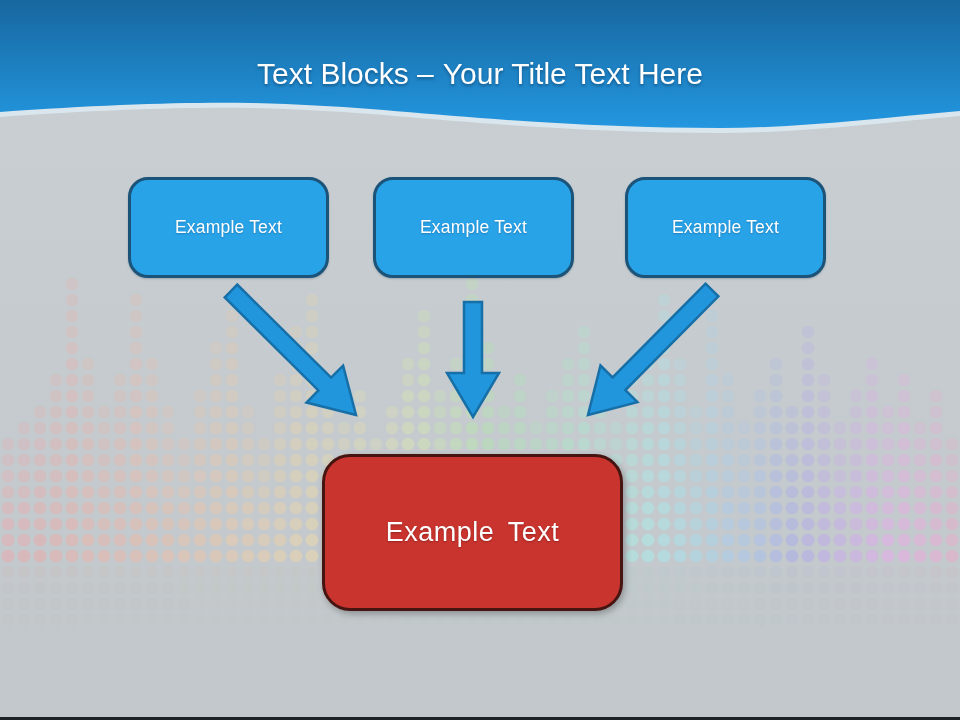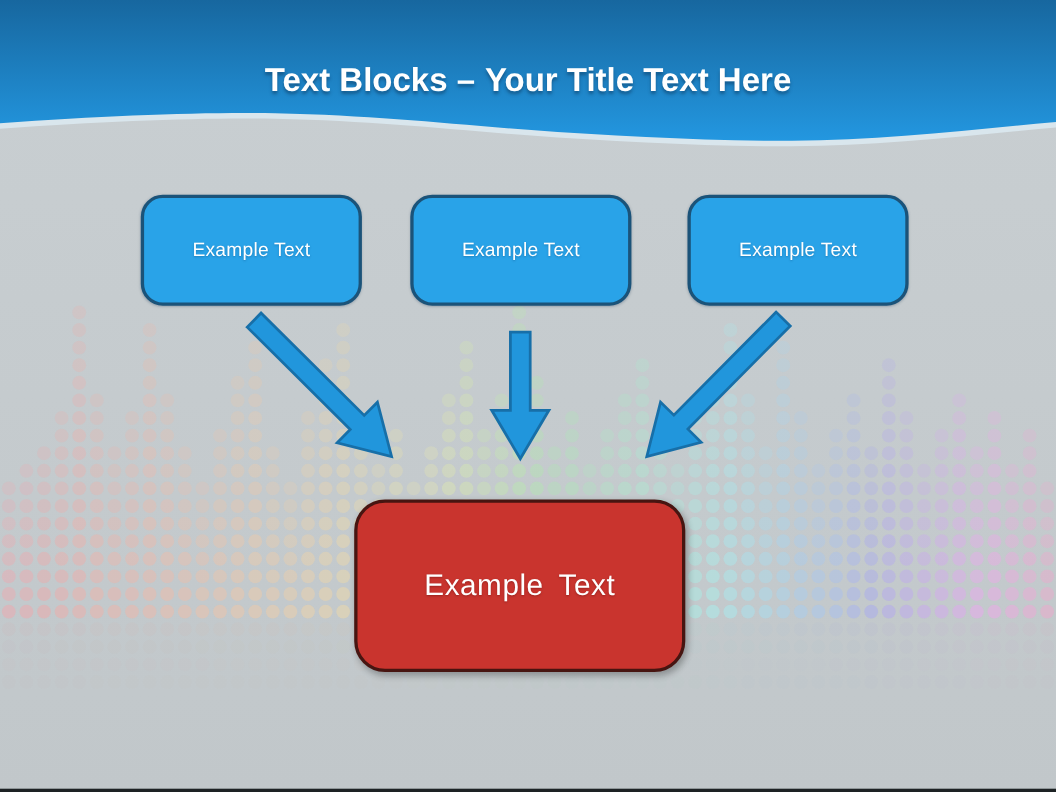--- a/index.html
+++ b/index.html
@@ -4,22 +4,22 @@
 <style>
   html,body{margin:0;padding:0;}
   body{width:960px;height:720px;font-family:"Liberation Sans",sans-serif;overflow:hidden;}
   .slide{position:relative;width:960px;height:720px;overflow:hidden;
          background:linear-gradient(180deg,var(--bg-top,#c9cfd2),var(--bg-bottom,#c1c7ca));}
   svg.layer{position:absolute;left:0;top:0;}
   
   .title{position:absolute;top:56px;left:0;width:960px;display:flex;justify-content:center;gap:9px;
          color:#fff;font-size:30px;line-height:36px;z-index:4;
          text-shadow:0 2px 3px rgba(8,40,70,0.45);}
-  .title .b{font-weight:700;}
-  .title .r{font-weight:700;}
+  .title .b{font-weight:400;}
+  .title .r{font-weight:400;}
   
   .tblock{position:absolute;top:177px;width:201px;height:101px;box-sizing:border-box;
           background:var(--block-fill,#29a3e8);border:3px solid var(--block-border,#1b5379);
           border-radius:20px;display:flex;align-items:center;justify-content:center;z-index:3;
           box-shadow:0 1px 2px rgba(30,60,90,0.25);}
   .tblock span{color:#fff;font-size:17.5px;letter-spacing:0.2px;text-shadow:0 1px 2px rgba(0,40,80,0.3);}
   .b1{left:128px;}
   .b2{left:373px;}
   .b3{left:625px;}
   

